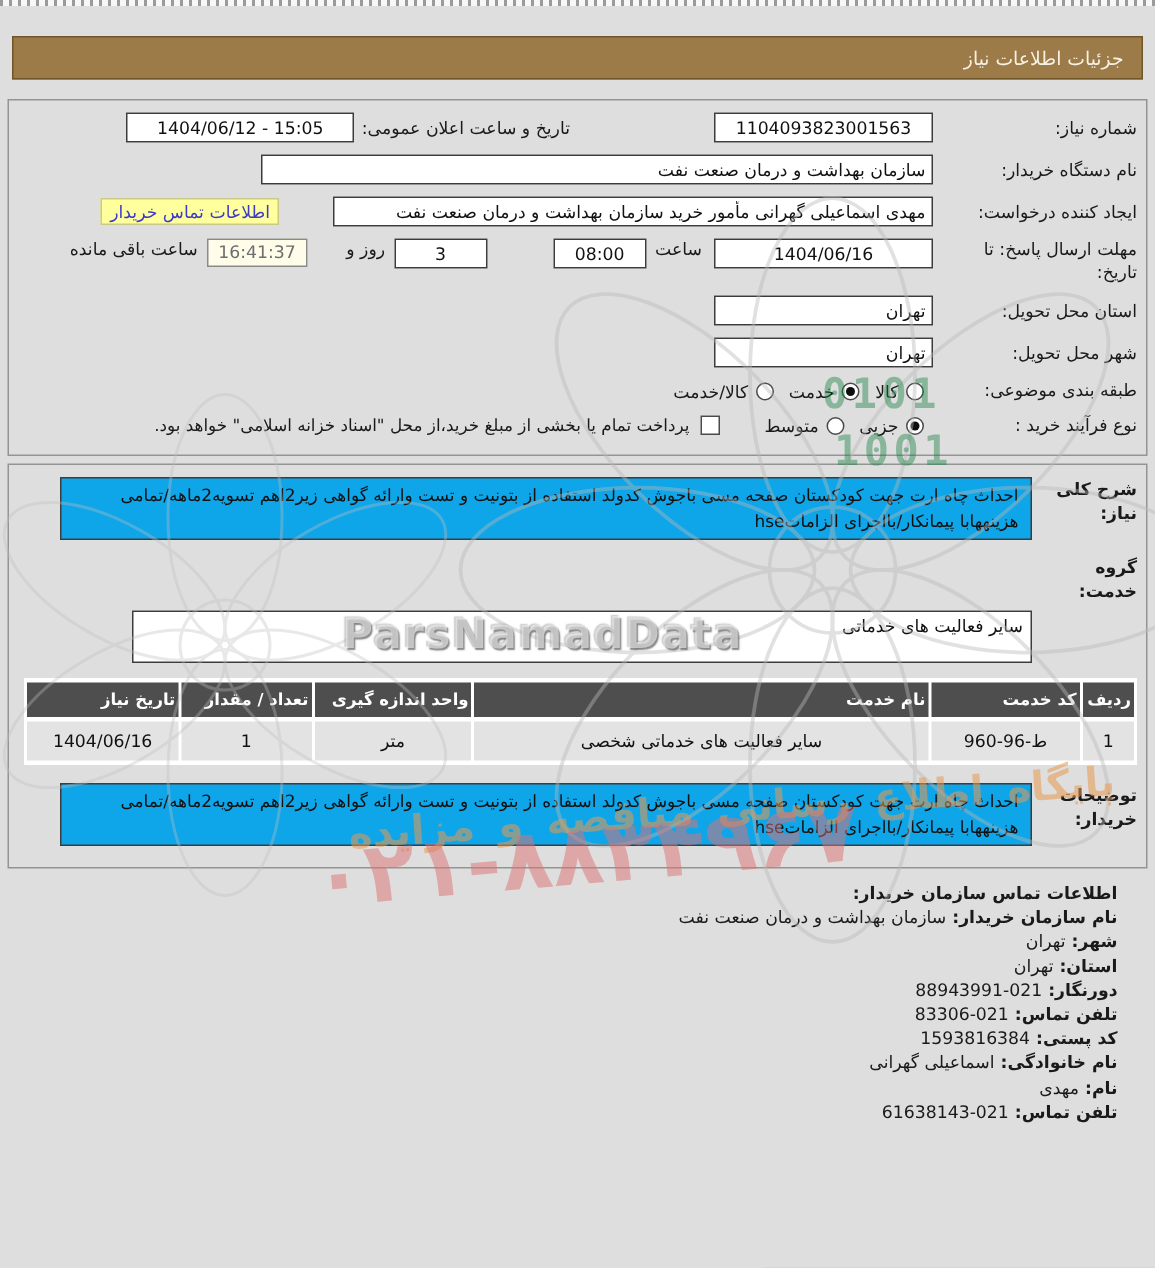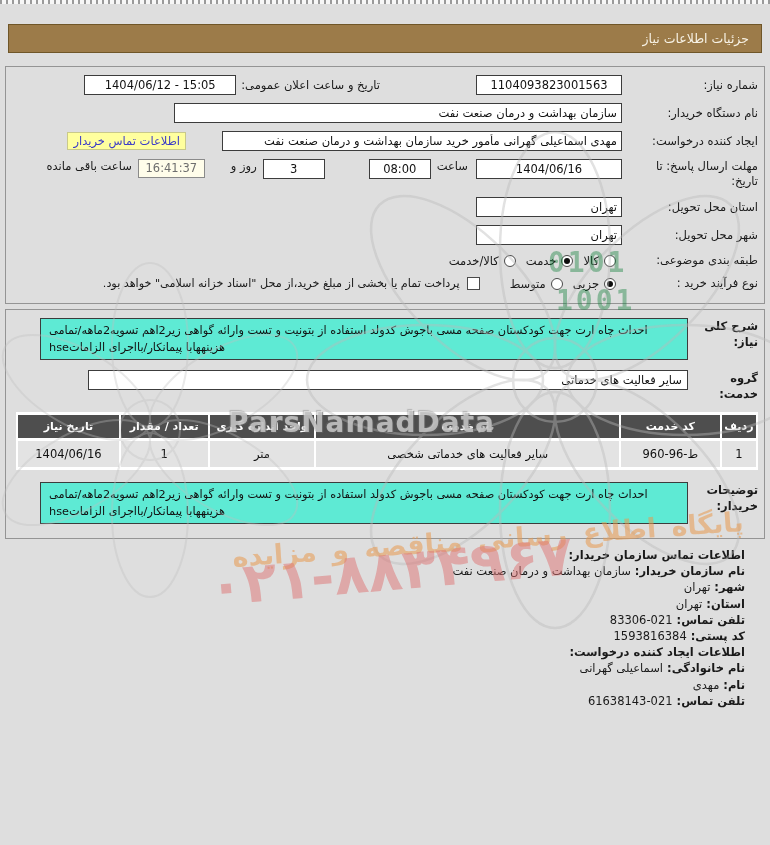--- a/index.html
+++ b/index.html
@@ -41,28 +41,28 @@
   .rgroup{display:flex;align-items:center;margin-right:10px;font-size:11.5px;}
   .radio{width:12px;height:12px;border:1px solid #4a4a4a;border-radius:50%;background:#fff;
         display:inline-flex;align-items:center;justify-content:center;margin-left:5px;flex-shrink:0;cursor:pointer;}
   .radio.checked::after{content:"";width:6px;height:6px;background:#0d0d0d;border-radius:50%;}
   .checkbox{width:13px;height:13px;border:1px solid #4a4a4a;background:#fff;margin-right:30px;
         flex-shrink:0;cursor:pointer;}
   .note{font-size:11.2px;margin-right:7px;}
   .p2row{display:flex;align-items:flex-start;margin-bottom:10px;}
   .blabel{width:68px;flex-shrink:0;font-weight:bold;font-size:11.5px;line-height:16px;}
   .bigbox{flex:1;margin-left:28px;margin-right:2px;border:1px solid var(--input_border);
-        background:#5eead4;min-height:40px;text-align:left;font-size:11.3px;line-height:17px;
+        background:#0ea5e9;min-height:40px;text-align:right;font-size:11.3px;line-height:17px;
         padding:3px 8px;color:#111;}
   .services-header{font-weight:bold;font-size:12px;margin:2px 2px 14px;}
   .groupbox{flex:1;margin-left:76px;margin-right:2px;border:1px solid var(--input_border);
-        background:#fff;height:20px;font-size:11.5px;padding:2px 5px;color:#111;}
+        background:#fff;height:35px;font-size:11.5px;padding:2px 5px;color:#111;margin-top:37px;}
   table.items{width:calc(100% - 4px);border-collapse:separate;border-spacing:2px 3px;
         background:#fff;margin:2px 0 12px;}
-  .items th{background:var(--table_header_bg);color:#fff;font-size:11px;font-weight:bold;padding:5px 2px;}
+  .items th{background:var(--table_header_bg);color:#fff;font-size:11px;font-weight:bold;padding:5px 2px;text-align:right;}
   .items td{background:#e3e3e3;font-size:11.5px;text-align:center;padding:6px 2px;color:#111;}
   .col-row{width:34px;} .col-code{width:98px;} .col-name{width:300px;}
   .col-unit{width:104px;} .col-qty{width:86px;} .col-date{width:100px;}
   .contact{margin:8px 25px 0;font-size:11.5px;line-height:16.2px;}
   .cline b{margin-left:4px;}
   .wm-layer{position:absolute;inset:0;pointer-events:none;}
   .wm-brand{position:absolute;left:228px;top:406px;font-weight:bold;font-size:28px;
         letter-spacing:1px;color:rgba(243,243,243,0.6);
         text-shadow:1px 1px 1px rgba(95,95,95,0.75),-1px -1px 1px rgba(120,120,120,0.4);
         font-family:"DejaVu Sans",sans-serif;white-space:nowrap;}
@@ -204,23 +204,23 @@
       <span class="blabel">توضیحات خریدار:</span>
       <div class="bigbox">احداث چاه ارت جهت کودکستان صفحه مسی باجوش کدولد استفاده از بتونیت و تست وارائه گواهی زیر2اهم تسویه2ماهه/تمامی هزینههابا پیمانکار/بااجرای الزاماتhse</div>
     </div>
   </div>
 
   <div class="contact">
     <div class="cline"><b>اطلاعات تماس سازمان خریدار:</b></div>
     <div class="cline"><b>نام سازمان خریدار:</b><span>سازمان بهداشت و درمان صنعت نفت</span></div>
     <div class="cline"><b>شهر:</b><span>تهران</span></div>
     <div class="cline"><b>استان:</b><span>تهران</span></div>
+    <div class="cline"><b>دورنگار:</b><span dir="ltr">88943991-021</span></div>
     <div class="cline"><b>تلفن تماس:</b><span dir="ltr">83306-021</span></div>
     <div class="cline"><b>کد پستی:</b><span>1593816384</span></div>
-    <div class="cline"><b>اطلاعات ایجاد کننده درخواست:</b></div>
     <div class="cline"><b>نام خانوادگی:</b><span>اسماعیلی گهرانی</span></div>
     <div class="cline"><b>نام:</b><span>مهدی</span></div>
     <div class="cline"><b>تلفن تماس:</b><span dir="ltr">61638143-021</span></div>
   </div>
 
   <div class="wm-layer">
     <svg width="770" height="845">
       <g stroke="#b9b9b9" fill="none" stroke-width="2.5" opacity="0.42">
         <circle cx="555" cy="380" r="42"></circle>
         <ellipse cx="555" cy="250" rx="55" ry="118"></ellipse>

